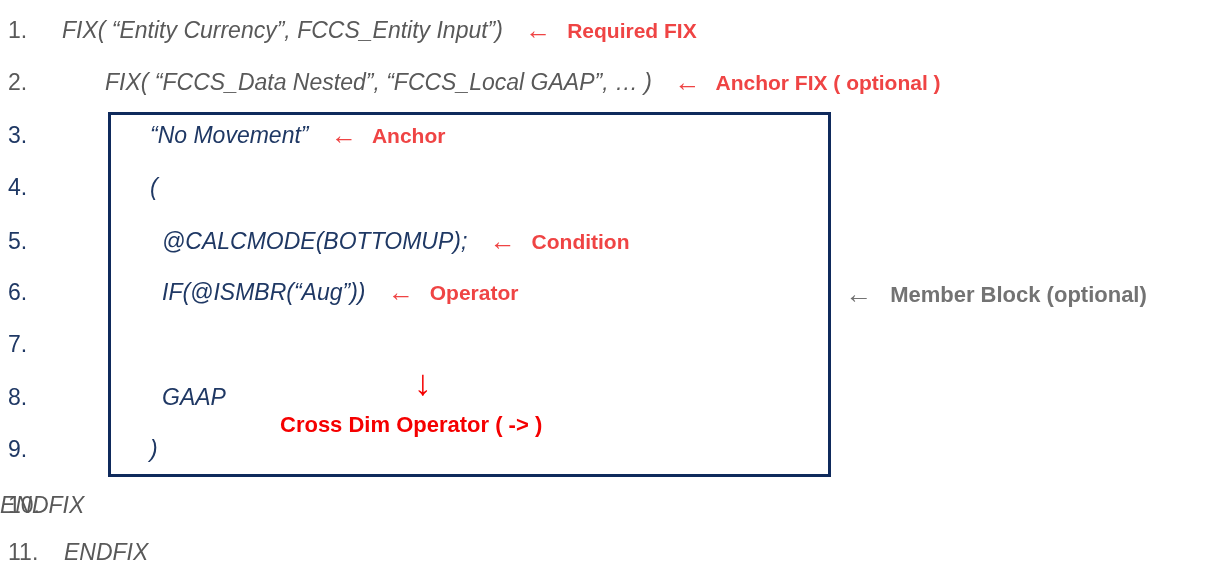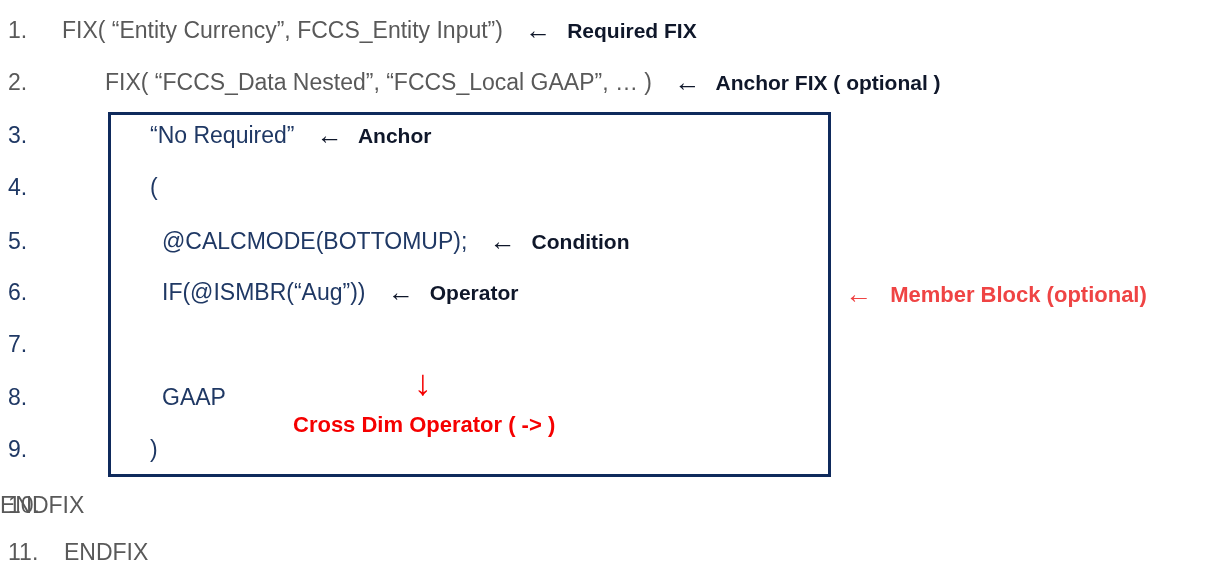--- a/index.html
+++ b/index.html
@@ -18,49 +18,49 @@
     height: 32px;
     font-size: 23px;
     white-space: nowrap;
     line-height: 30px;
   }
   .num {
     position: absolute;
     left: 8px;
     top: 0;
   }
-  .code { display: inline; }
+  .code { display: inline; font-style: italic; }
   .gray { color: #595959; }
   .navy { color: #1f3864; }
   
   .ind-l1  { padding-left: 62px; }
   .ind-l2  { padding-left: 105px; }
   .ind-l3  { padding-left: 150px; }
   .ind-l4  { padding-left: 162px; }
   .ind-l7  { padding-left: 190px; }
   .ind-l10 { }
   .ind-l11 { padding-left: 64px; }
   .callout {
     display: inline-block;
     margin-left: 16px;
     font-weight: 700;
-    color: #0f172a;
+    color: #ef4444;
     font-size: 21px;
   }
   .callout .arrow {
     font-size: 26px;
     font-weight: 700;
     margin-right: 10px;
     vertical-align: -1px;
   }
   .member-callout {
     position: absolute;
     left: 845px;
     top: 279px;
-    color: #ef4444;
+    color: #737373;
     font-weight: 700;
     font-size: 22px;
     white-space: nowrap;
   }
   .member-callout .arrow {
     font-size: 27px;
     margin-right: 12px;
     vertical-align: -1px;
   }
   .member-box {
@@ -76,21 +76,21 @@
     position: absolute;
     left: 414px;
     top: 356px;
     color: #f50000;
     font-size: 36px;
     font-weight: 700;
     line-height: 54px;
   }
   .cross-dim-label {
     position: absolute;
-    left: 293px;
+    left: 280px;
     top: 412px;
     color: #f50000;
     font-weight: 700;
     font-size: 22px;
     white-space: nowrap;
   }
 </style>
 </head>
 <body>
 
@@ -111,21 +111,21 @@
     <span class="num gray">2.</span>
     <span class="code gray">FIX( “FCCS_Data Nested”, “FCCS_Local GAAP”, … )</span>
     <span class="callout">
       <span class="arrow">←</span>
       <span>Anchor FIX ( optional )</span>
     </span>
   </div>
 
   <div class="line ind-l3" style="top:120px">
     <span class="num navy">3.</span>
-    <span class="code navy">“No Required”</span>
+    <span class="code navy">“No Movement”</span>
     <span class="callout">
       <span class="arrow">←</span>
       <span>Anchor</span>
     </span>
   </div>
 
   <div class="line ind-l3" style="top:172px">
     <span class="num navy">4.</span>
     <span class="code navy">(</span>
   </div>

